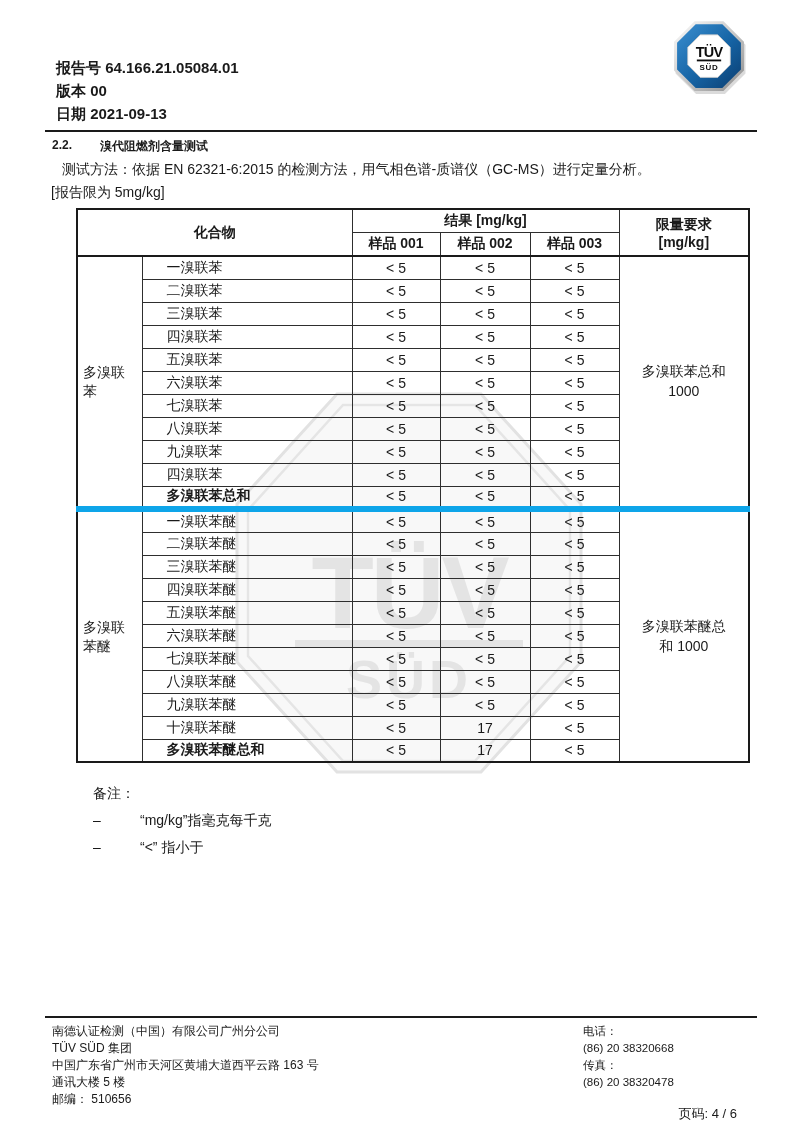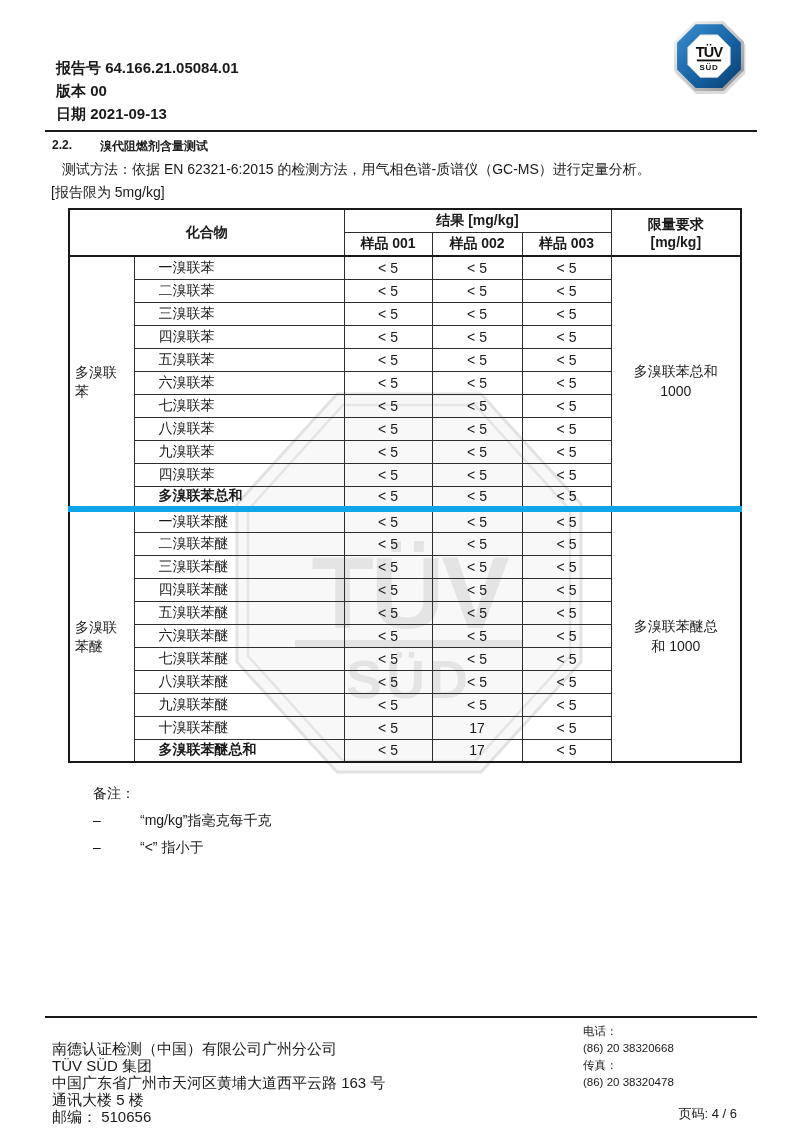--- a/index.html
+++ b/index.html
@@ -21,42 +21,42 @@
   .method-text { position:absolute; left:62px; top:161px; width:700px; font-size:14px; }
   .limit-note  { position:absolute; left:51px; top:184px; font-size:14px; }
 
   
   .logo { position:absolute; left:671px; top:18px; width:76px; height:80px; }
 
   
   .watermark { position:absolute; left:233px; top:390px; width:352px; height:386px; z-index:0; }
 
   
-  .table-zone { position:absolute; left:68px; top:208px; z-index:1; }
+  .table-zone { position:absolute; left:76px; top:208px; z-index:1; }
   table { border-collapse:collapse; table-layout:fixed; width:672px; border:2px solid #1a1a1a; background:transparent; }
   th, td { border:1px solid #2e2e2e; font-size:14px; height:23px; background:transparent; }
   thead th { font-weight:bold; text-align:center; padding:1px 2px; }
   thead tr.h2 th { height:24px; }
   .bb2 { border-bottom:2px solid #1a1a1a !important; }
   tbody td { padding:0 4px; }
   .c-group   { text-align:left; padding:0 5px; line-height:1.3; vertical-align:middle; }
   .c-compound{ text-align:left; padding-left:24px; }
   .c-value   { text-align:center; }
   .c-limit   { text-align:center; line-height:1.4; vertical-align:middle; }
   .bold { font-weight:bold; }
   tr.group-start td { border-top:6px solid #0ea5e9; }
 
   
   .remarks { position:absolute; left:93px; top:785px; font-size:14px; z-index:1; }
   .remark-item { display:flex; margin-top:9px; }
   .remark-bullet { width:47px; }
 
   
   .hr-bottom { position:absolute; left:45px; top:1016px; width:712px; border-top:2px solid #1a1a1a; }
-  .footer-left { position:absolute; left:52px; top:1023px; font-size:15px; line-height:17px;margin-top:17px; }
+  .footer-left { position:absolute; left:52px; top:1023px; font-size:12px; line-height:17px; }
   .footer-right { position:absolute; left:583px; top:1023px; font-size:11.5px; line-height:17px; }
   .footer-right .row { display:flex;flex-direction:column; }
   .footer-right .lbl { width:42px; }
   .page-number { position:absolute; left:637px; top:1105px; width:100px; text-align:right; font-size:13px; }
 </style>
 </head>
 <body>
 
 <div class="report-header">
   <div>报告号 64.166.21.05084.01</div>

